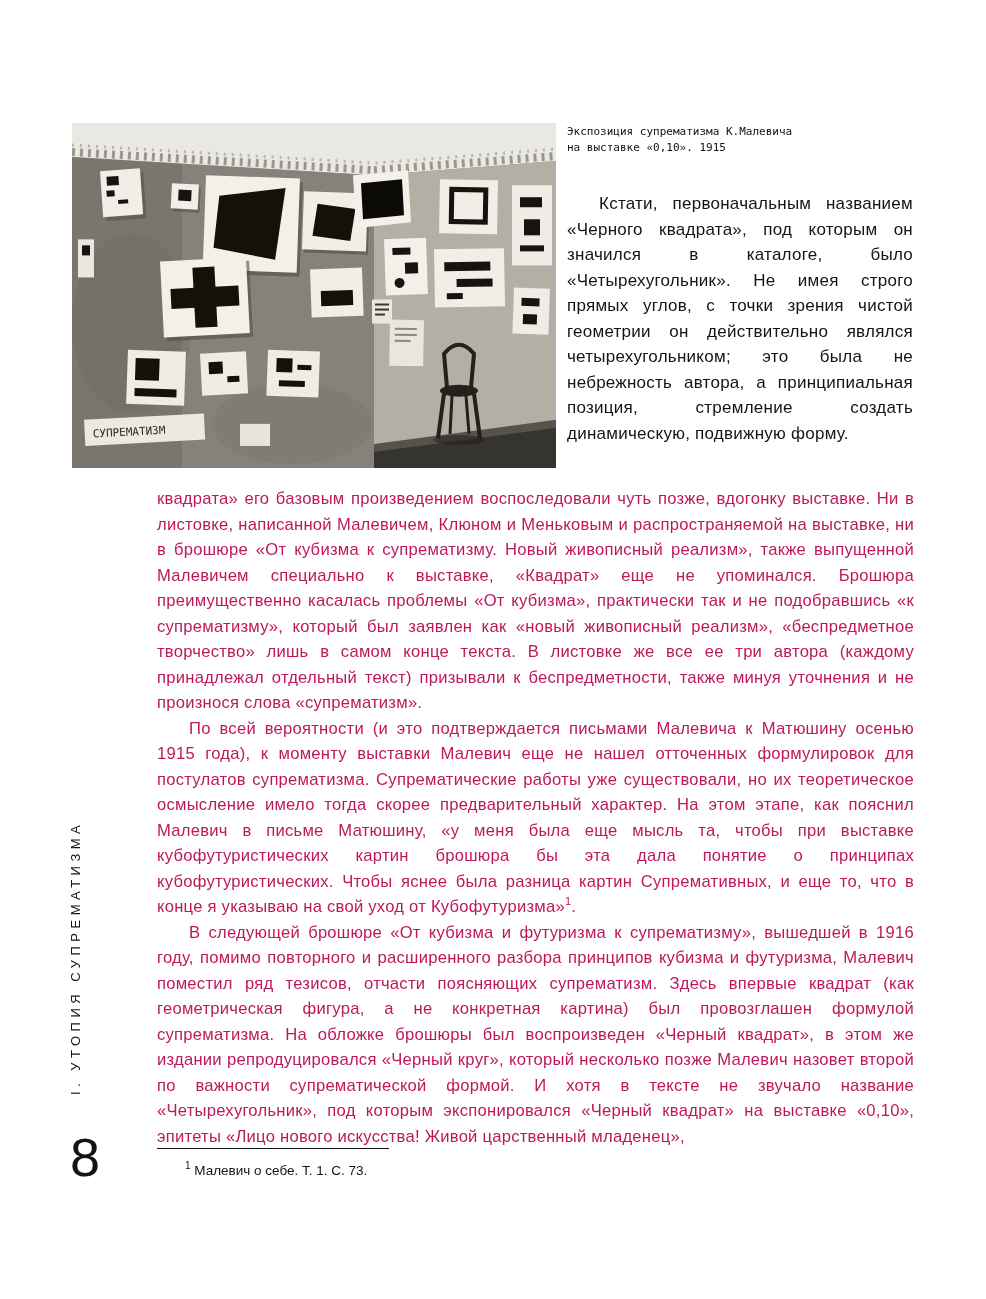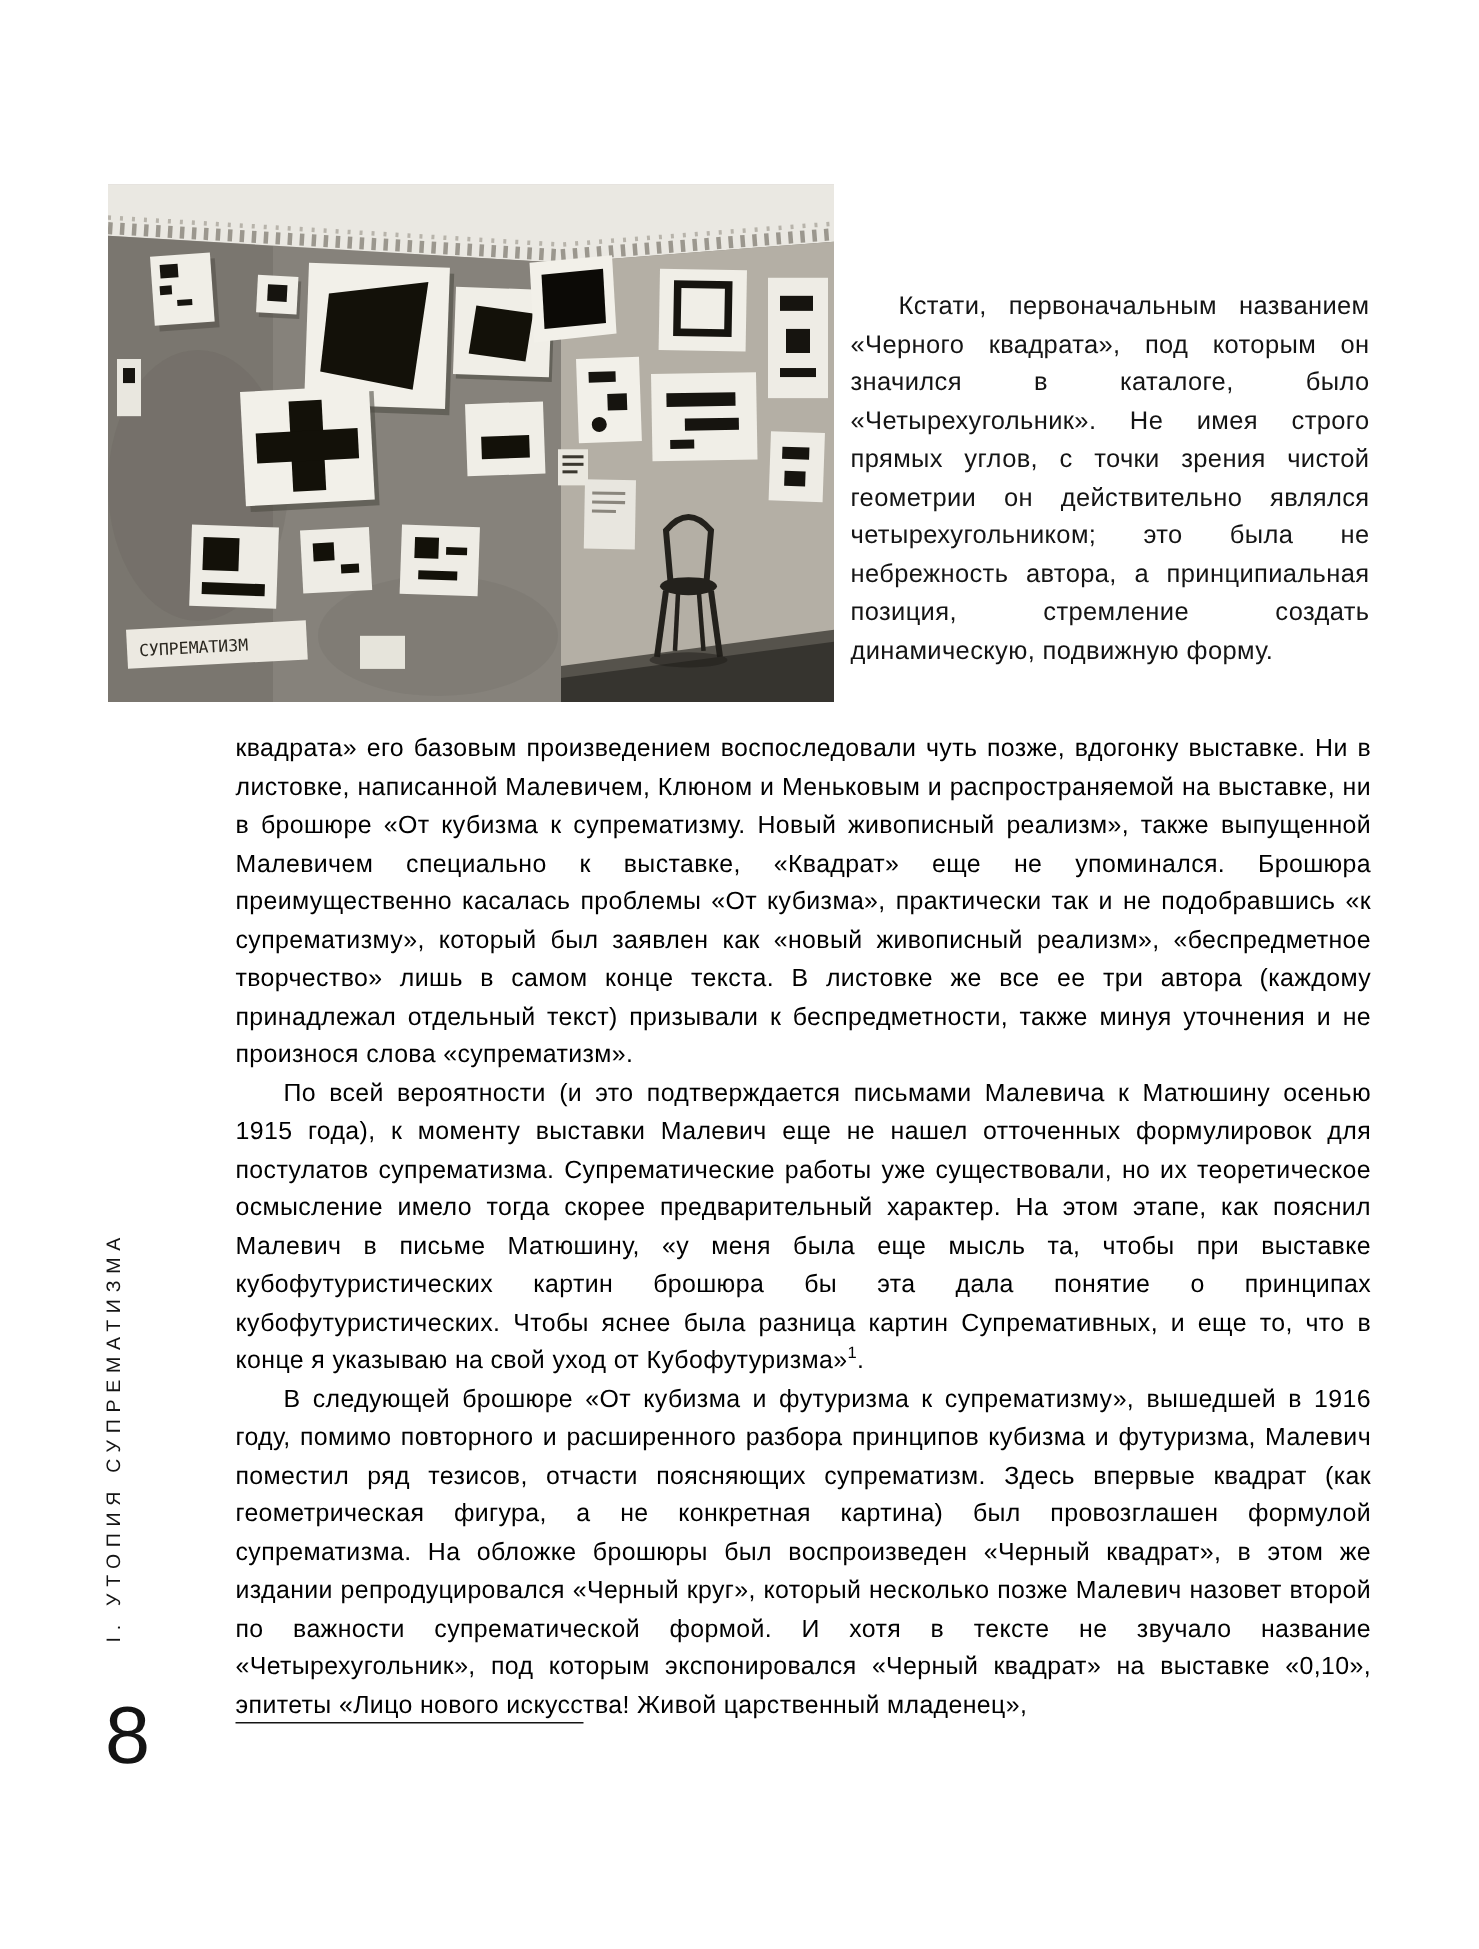--- a/index.html
+++ b/index.html
@@ -23,21 +23,21 @@
   }
 
   .col-text {
     position:absolute; left:567px; top:191px; width:346px;
     font-size:17px; line-height:25.5px; letter-spacing:0.25px;
     text-align:justify; color:#141414;
   }
   .body-text {
     position:absolute; left:157px; top:486px; width:757px;
     font-size:16.6px; line-height:25.5px; letter-spacing:0.25px;
-    text-align:justify; color:#000000;
+    text-align:justify; color:#be185d;
   }
   p.indent { text-indent:32px; }
   sup.fn { font-size:11px; vertical-align:super; line-height:0; }
 
   .sidebar-vertical {
     position:absolute; left:68px; top:1095px;
     transform:rotate(-90deg); transform-origin:top left;
     white-space:nowrap;
     font-size:13px; letter-spacing:4.5px; color:#141414;
   }
@@ -193,32 +193,37 @@
         <ellipse cx="21" cy="45" rx="19" ry="6" fill="#23211c"></ellipse>
         <path d="M6,48 L0,92" stroke="#23211c" stroke-width="4"></path>
         <path d="M36,48 L42,92" stroke="#23211c" stroke-width="4"></path>
         <path d="M14,50 L12,88" stroke="#23211c" stroke-width="3"></path>
         <path d="M28,50 L31,88" stroke="#23211c" stroke-width="3"></path>
         <ellipse cx="21" cy="94" rx="26" ry="5" fill="#1d1b17" opacity="0.5"></ellipse>
       </g>
     </svg>
   </figure>
 
+  <div class="caption">
+    <div>Экспозиция супрематизма К.Малевича</div>
+    <div>на выставке «0,10». 1915</div>
+  </div>
 
   <div class="col-text">
     <p class="indent">Кстати, первоначальным названием «Черного квадрата», под которым он значился в каталоге, было «Четырехугольник». Не имея строго прямых углов, с точки зрения чистой геометрии он действительно являлся четырехугольником; это была не небрежность автора, а принципиальная позиция, стремление создать динамическую, подвижную форму.</p>
   </div>
 
   <div class="body-text">
     <p>квадрата» его базовым произведением воспоследовали чуть позже, вдогонку выставке. Ни в листовке, написанной Малевичем, Клюном и Меньковым и распространяемой на выставке, ни в брошюре «От кубизма к супрематизму. Новый живописный реализм», также выпущенной Малевичем специально к выставке, «Квадрат» еще не упоминался. Брошюра преимущественно касалась проблемы «От кубизма», практически так и не подобравшись «к супрематизму», который был заявлен как «новый живописный реализм», «беспредметное творчество» лишь в самом конце текста. В листовке же все ее три автора (каждому принадлежал отдельный текст) призывали к беспредметности, также минуя уточнения и не произнося слова «супрематизм».</p>
     <p class="indent"><span>По всей вероятности (и это подтверждается письмами Малевича к Матюшину осенью 1915 года), к моменту выставки Малевич еще не нашел отточенных формулировок для постулатов супрематизма. Супрематические работы уже существовали, но их теоретическое осмысление имело тогда скорее предварительный характер. На этом этапе, как пояснил Малевич в письме Матюшину, «у меня была еще мысль та, чтобы при выставке кубофутуристических картин брошюра бы эта дала понятие о принципах кубофутуристических. Чтобы яснее была разница картин Супремативных, и еще то, что в конце я указываю на свой уход от Кубофутуризма»</span><sup class="fn">1</sup><span>.</span></p>
     <p class="indent">В следующей брошюре «От кубизма и футуризма к супрематизму», вышедшей в 1916 году, помимо повторного и расширенного разбора принципов кубизма и футуризма, Малевич поместил ряд тезисов, отчасти поясняющих супрематизм. Здесь впервые квадрат (как геометрическая фигура, а не конкретная картина) был провозглашен формулой супрематизма. На обложке брошюры был воспроизведен «Черный квадрат», в этом же издании репродуцировался «Черный круг», который несколько позже Малевич назовет второй по важности супрематической формой. И хотя в тексте не звучало название «Четырехугольник», под которым экспонировался «Черный квадрат» на выставке «0,10», эпитеты «Лицо нового искусства! Живой царственный младенец»,</p>
   </div>
 
   <div class="sidebar-vertical">I. УТОПИЯ СУПРЕМАТИЗМА</div>
 
   <div class="page-number">8</div>
 
   <div class="footnote">
     <div class="footnote-rule"></div>
+    <div class="footnote-body"><sup>1</sup>&nbsp;<span>Малевич о себе. Т. 1. С. 73.</span></div>
   </div>
 
 </div>
 
 </body></html>

